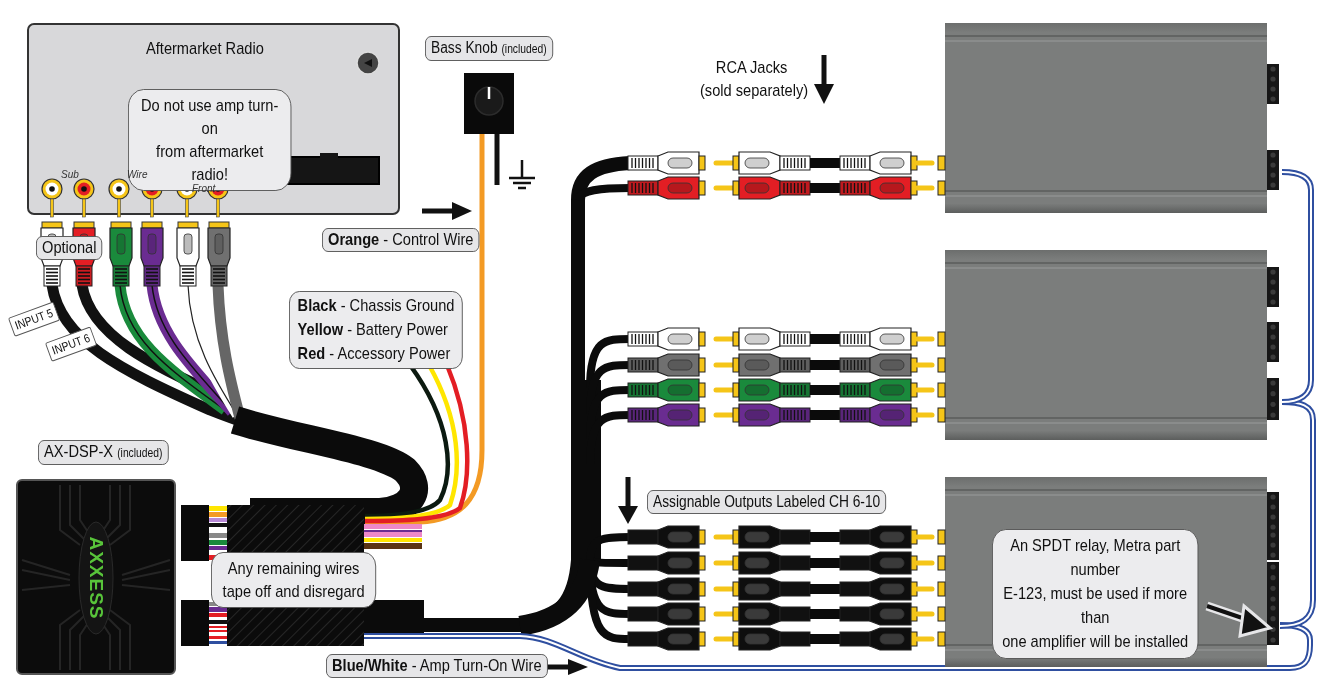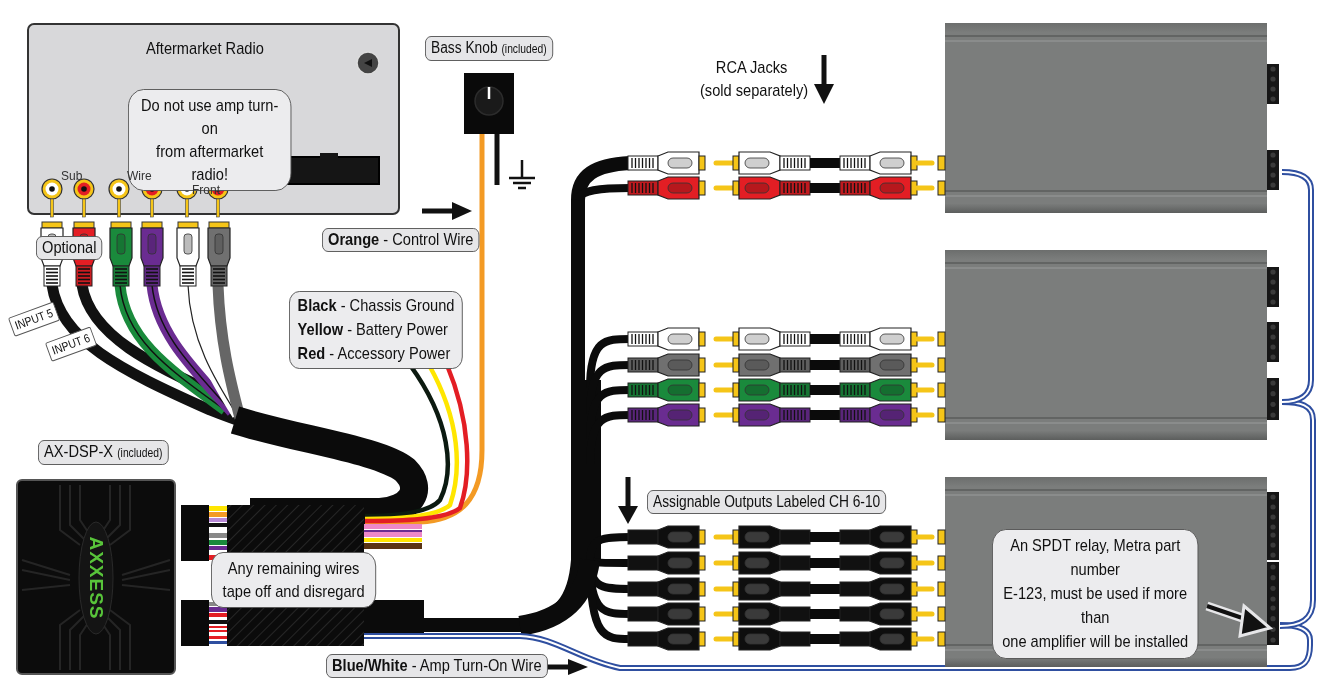--- a/index.html
+++ b/index.html
@@ -3,21 +3,21 @@
 <meta charset="utf-8">
 <style>
   html,body{margin:0;padding:0;background:#fff;}
   body{width:1338px;height:682px;position:relative;overflow:hidden;font-family:"Liberation Sans",sans-serif;}
   #diagram{position:absolute;left:0;top:0;}
   .lbl{position:absolute;background:#e6e6e8;border:1.5px solid #555;border-radius:7px;color:#111;font-family:"Liberation Sans",sans-serif;font-size:15px;line-height:18px;padding:2px 6px;white-space:nowrap;transform:scaleX(0.86);transform-origin:left top;}
   .lbl b{font-weight:bold;}
   .lbl small{font-size:12px;}
   .bubble{position:absolute;background:#ececee;border:1.5px solid #555;border-radius:18px;color:#111;font-size:17px;line-height:23px;text-align:center;padding:4px 10px;transform:scaleX(0.86);transform-origin:left top;}
   .plain{position:absolute;color:#111;font-size:16px;line-height:20px;text-align:center;transform:scaleX(0.86);transform-origin:left top;white-space:nowrap;}
-  .tiny{position:absolute;color:#333;font-size:12px;}
+  .tiny{position:absolute;color:#333;font-size:10px;font-style:italic;}
 </style>
 </head>
 <body>
 
 <svg id="diagram" width="1338" height="682" viewBox="0 0 1338 682" xmlns="http://www.w3.org/2000/svg">
   <defs>
     <pattern id="hatch" width="8" height="8" patternUnits="userSpaceOnUse" patternTransform="rotate(45)">
       <rect width="8" height="8" fill="#0b0b0b"></rect>
       <line x1="0" y1="0" x2="0" y2="8" stroke="#2e2e2e" stroke-width="1.5"></line>
     </pattern>

